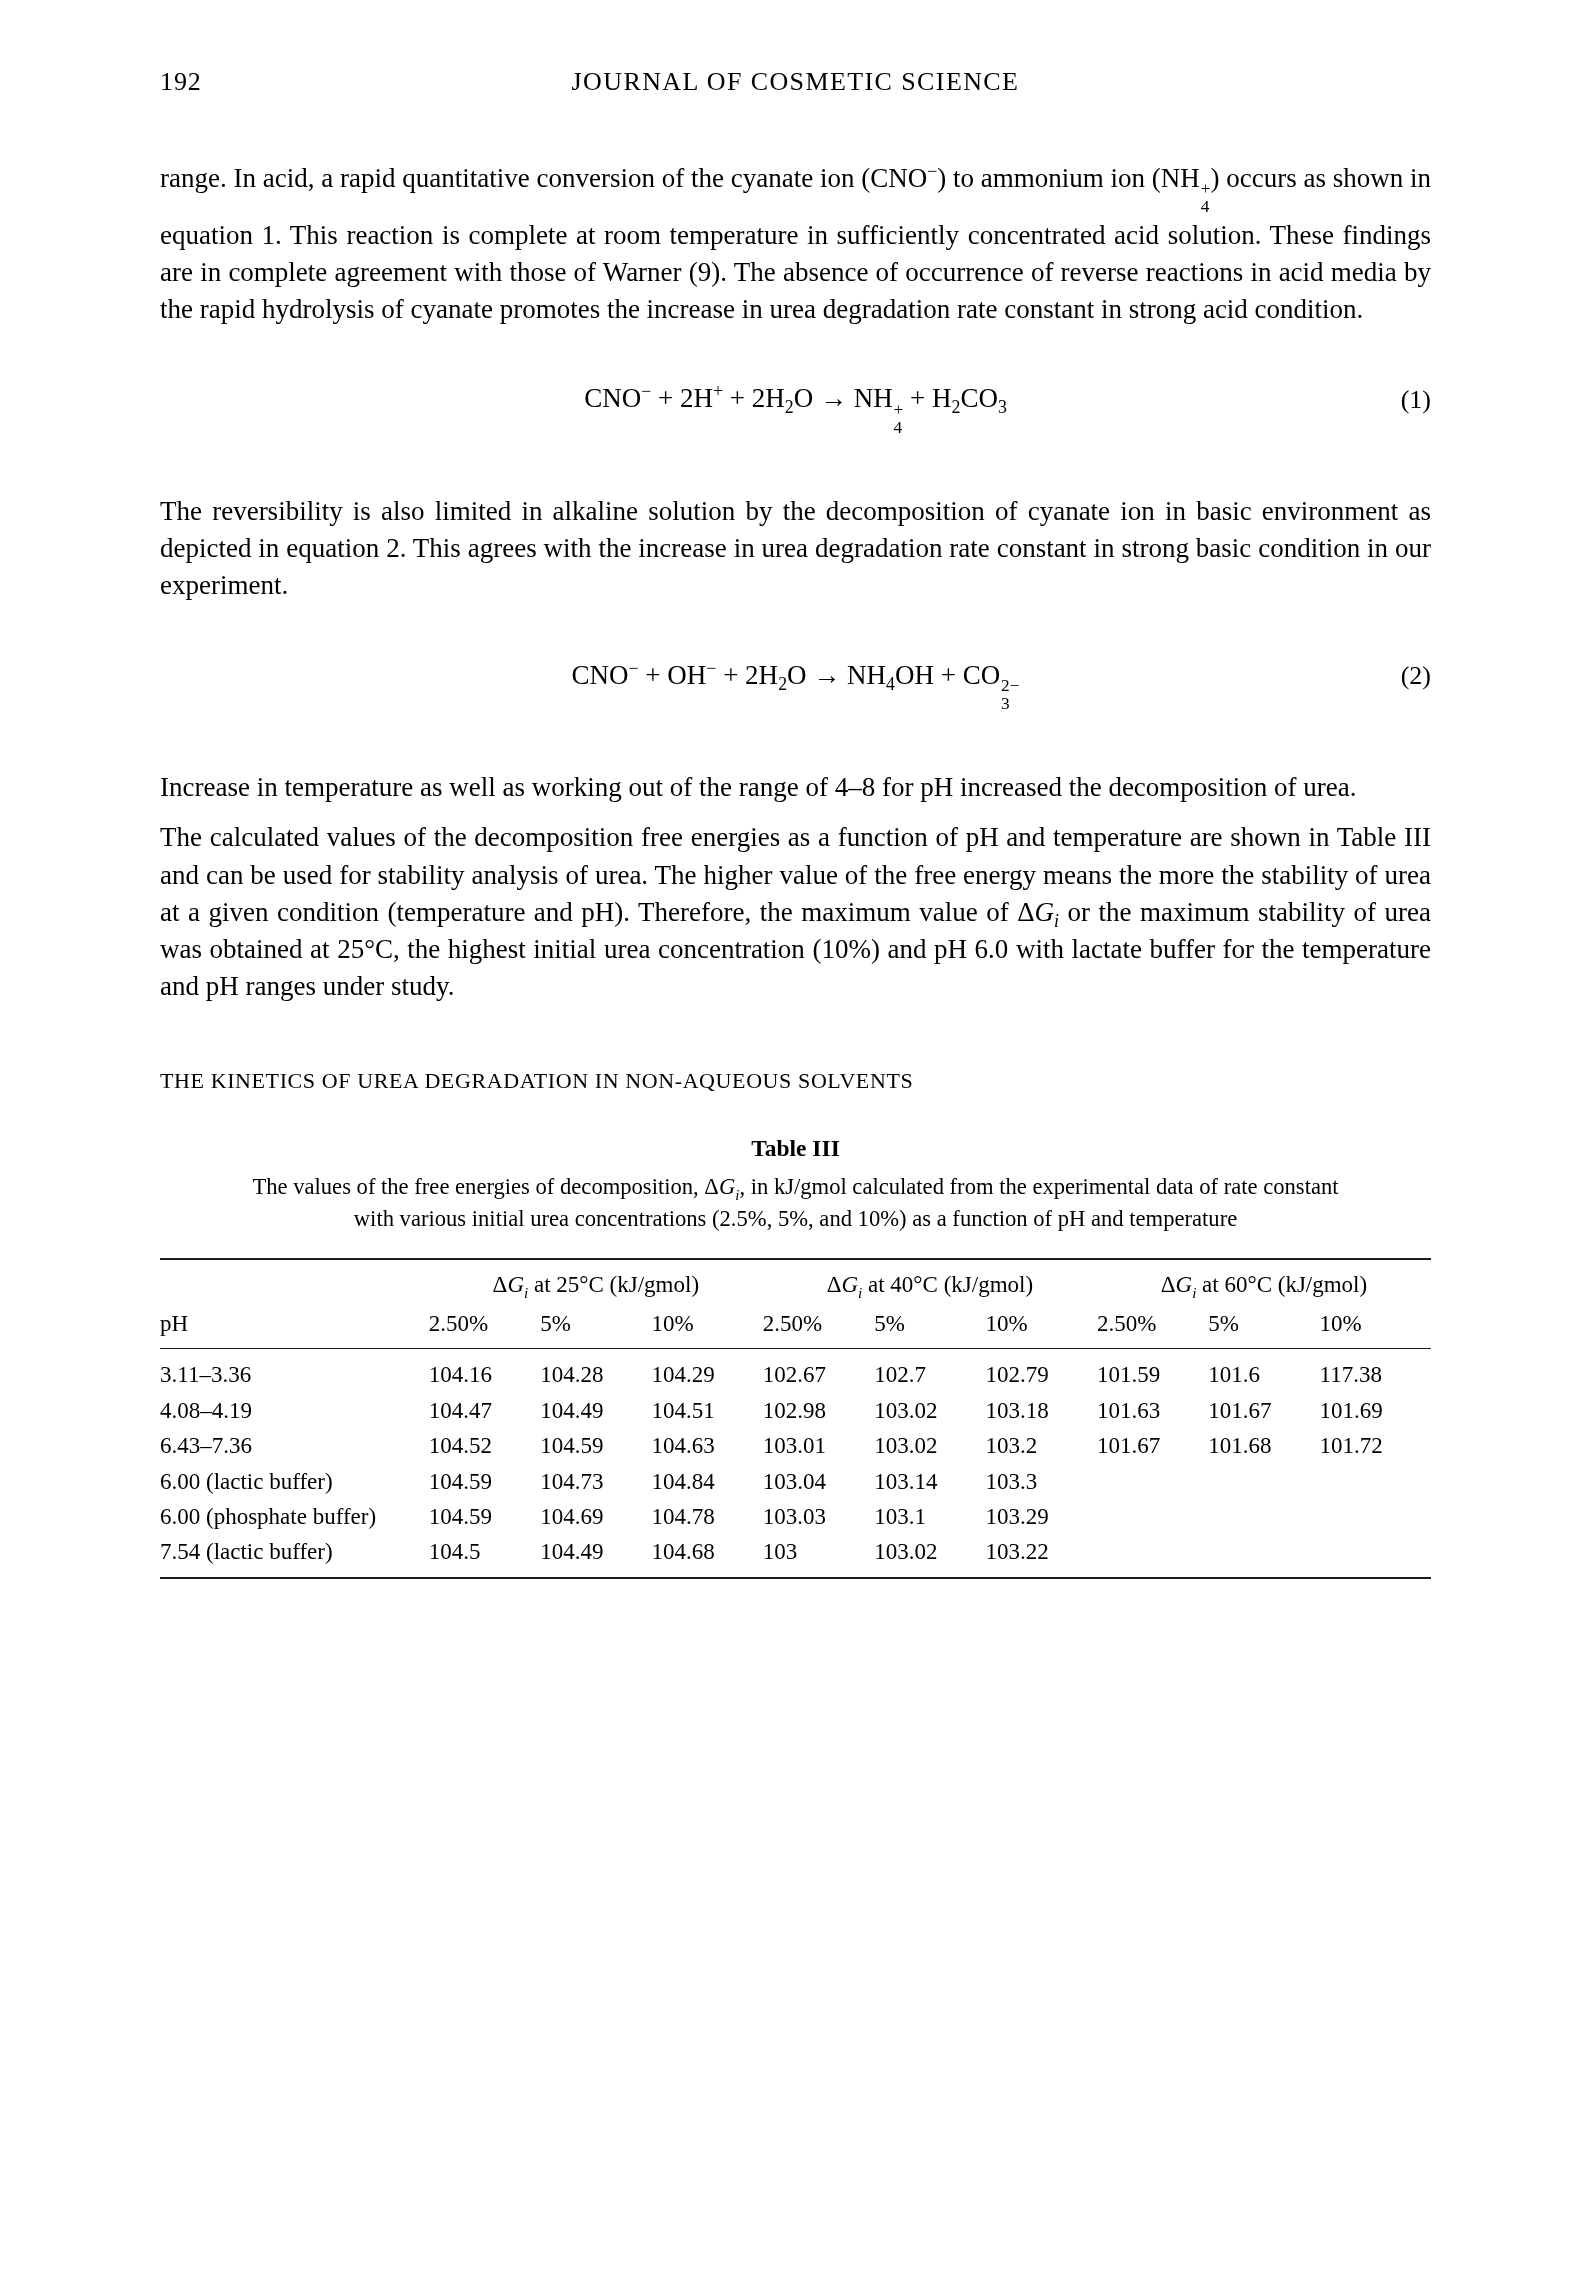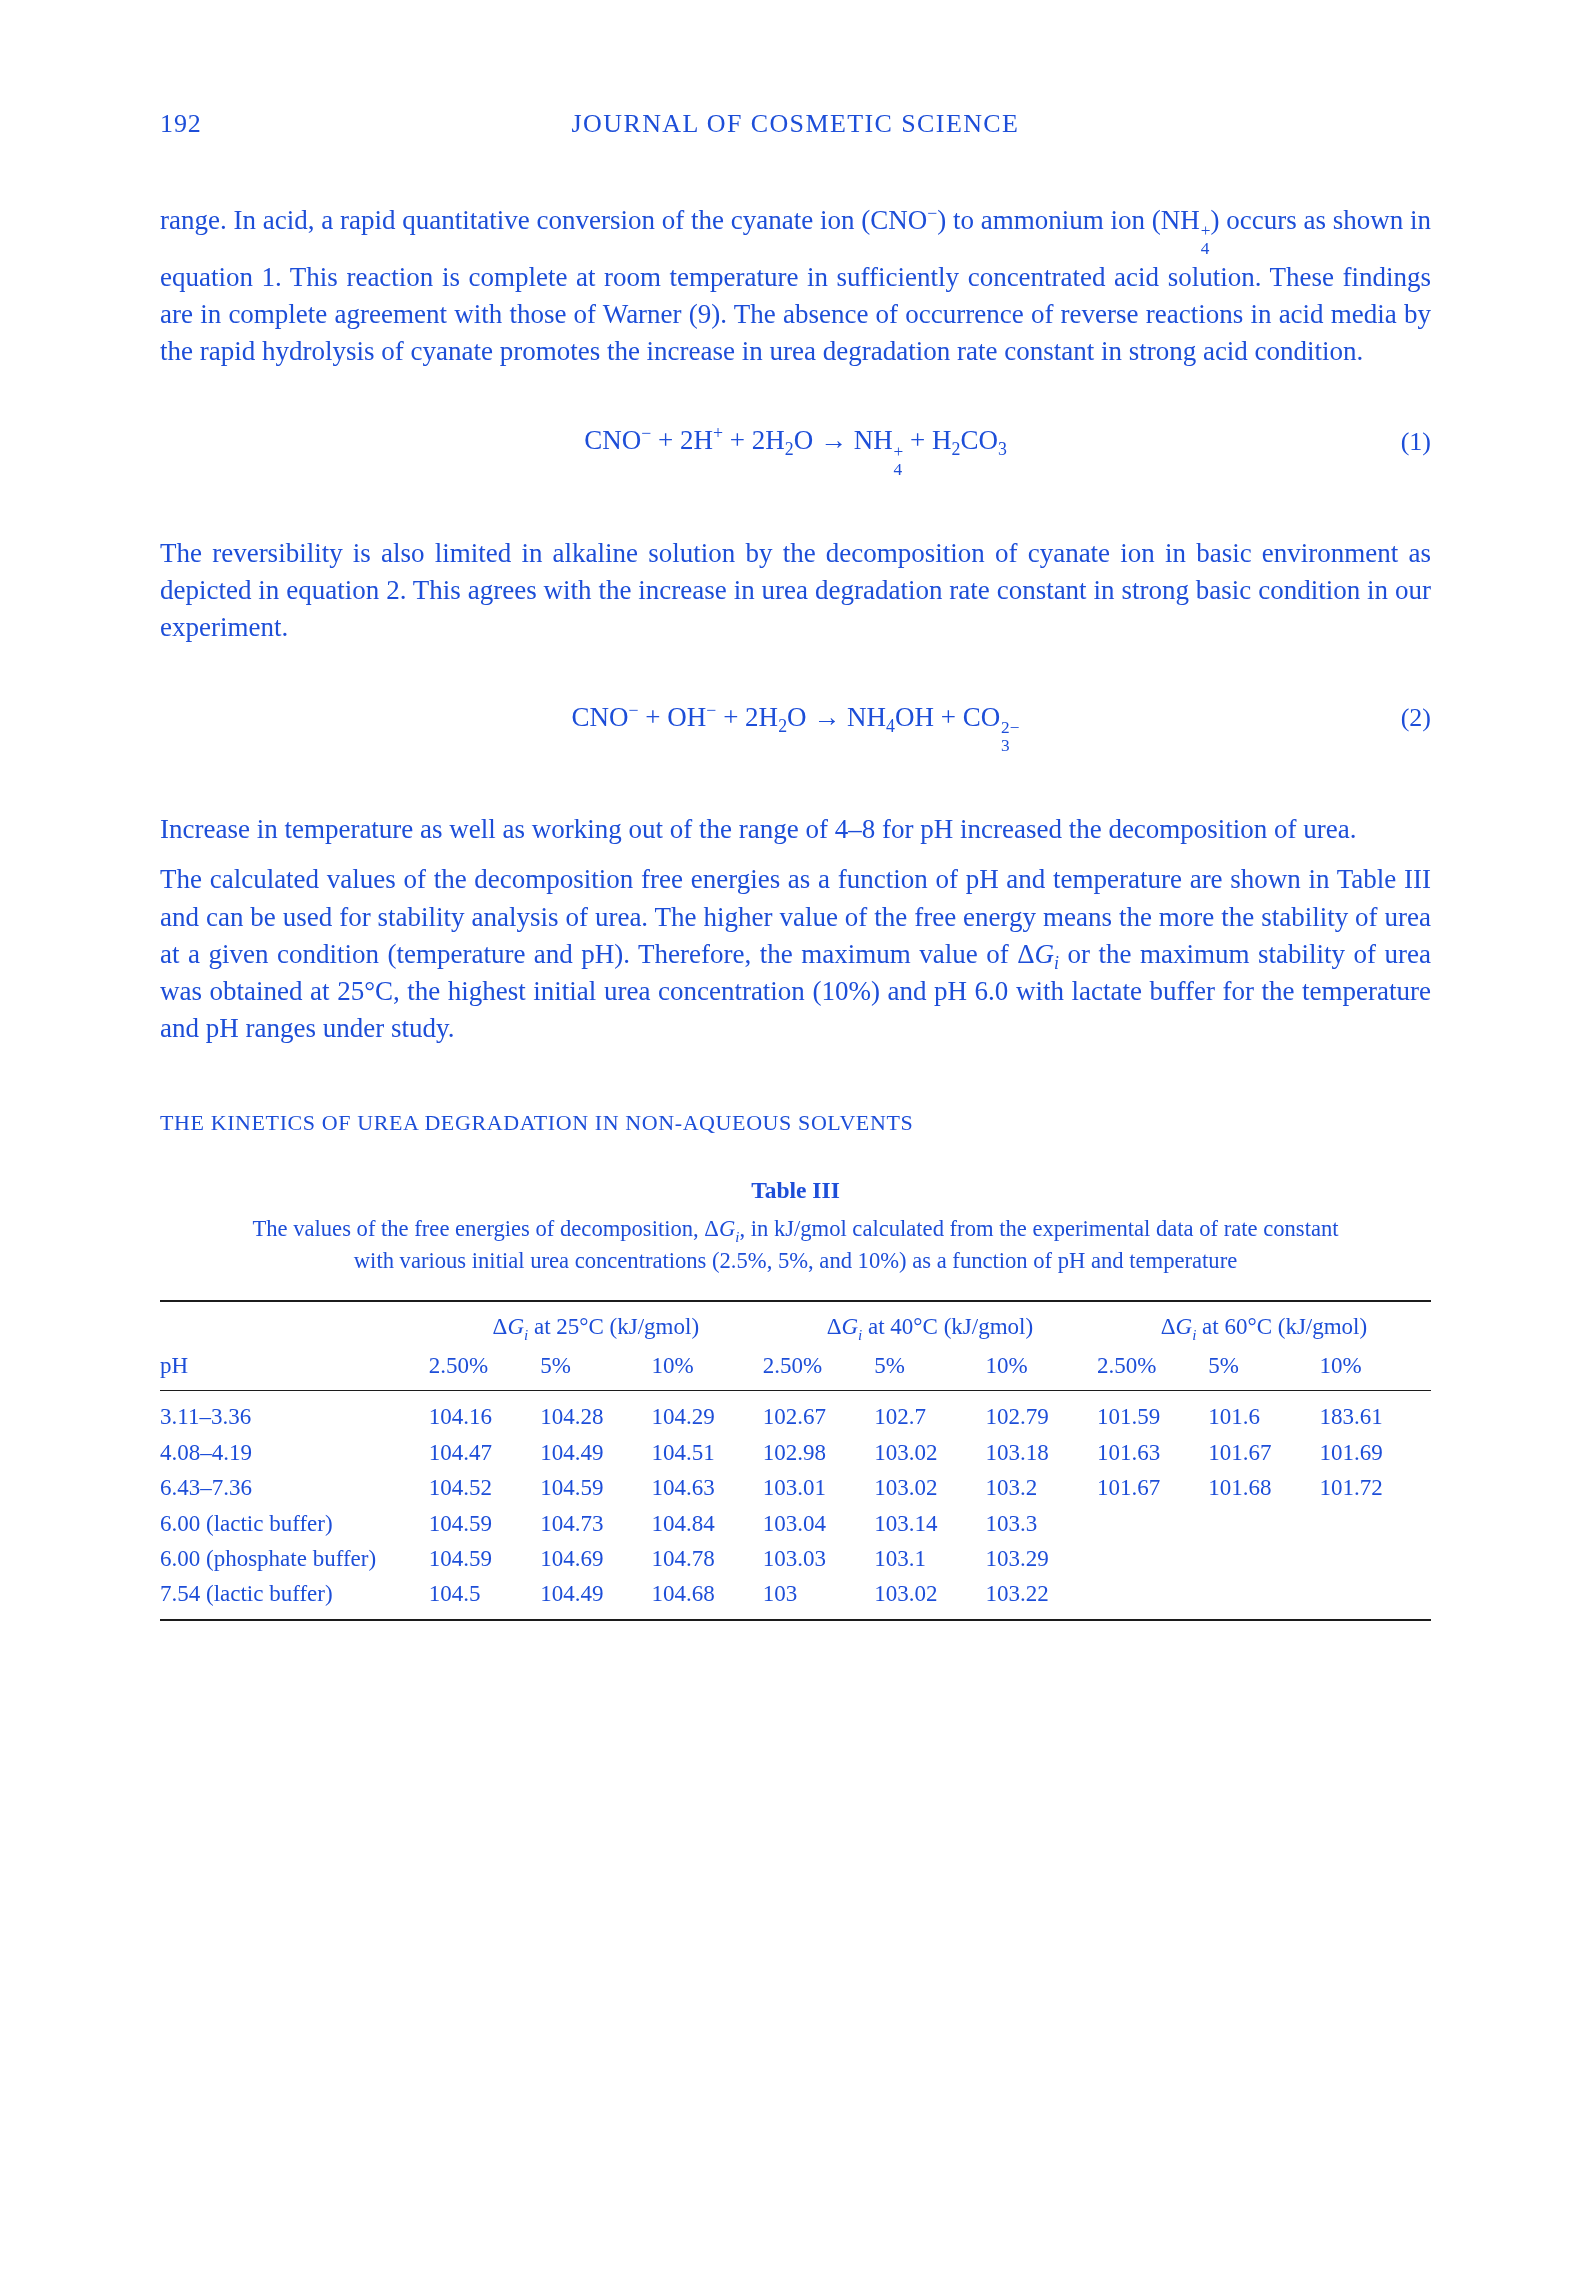--- a/index.html
+++ b/index.html
@@ -2,23 +2,23 @@
 <html style="font-size:15px"><head>
 <meta charset="utf-8">
 <style>
   html, body { margin: 0; padding: 0; }
   body { background: #ffffff; }
 
   .page {
     width: 1589px;
     height: 2024px;
     background: #ffffff;
-    color: #1d4ed8;
+    color: #000000;
     font-family: "Liberation Serif", "DejaVu Serif", serif;
-    padding: 109px 158px 0 160px;
+    padding: 67px 158px 0 160px;
     box-sizing: border-box;
     position: relative;
     overflow: hidden;
   }
 
   
   .page-header {
     position: relative;
     height: 38px;
     margin-bottom: 55px;
@@ -171,21 +171,21 @@
             <tr>
               <td class="ph-col">3.11–3.36</td>
               <td>104.16</td>
               <td>104.28</td>
               <td>104.29</td>
               <td>102.67</td>
               <td>102.7</td>
               <td>102.79</td>
               <td>101.59</td>
               <td>101.6</td>
-              <td>183.61</td>
+              <td>117.38</td>
             </tr>
             <tr>
               <td class="ph-col">4.08–4.19</td>
               <td>104.47</td>
               <td>104.49</td>
               <td>104.51</td>
               <td>102.98</td>
               <td>103.02</td>
               <td>103.18</td>
               <td>101.63</td>

